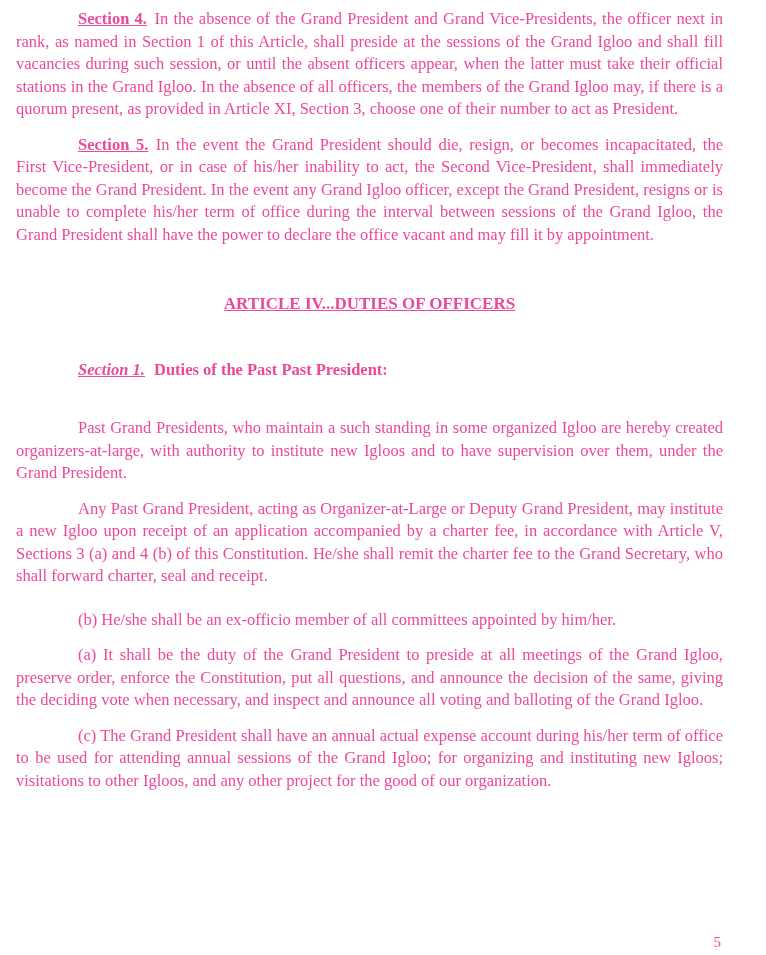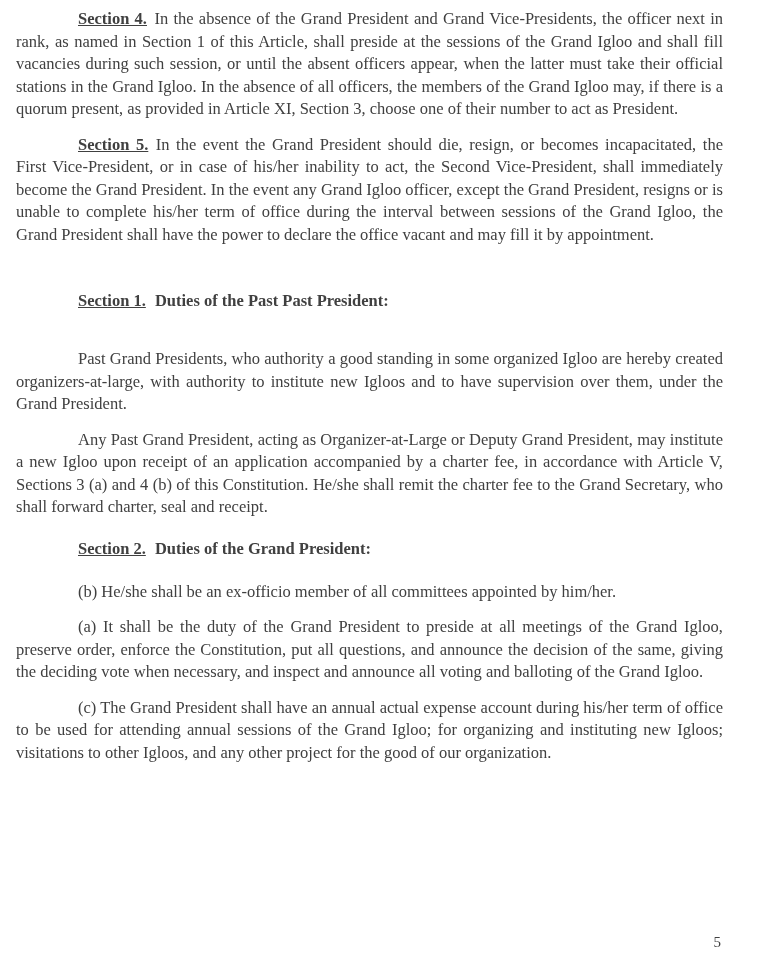--- a/index.html
+++ b/index.html
@@ -7,21 +7,21 @@
     padding: 0;
     background: #ffffff;
   }
   .page {
     position: relative;
     width: 766px;
     height: 955px;
     box-sizing: border-box;
     padding: 8px 43px 0 16px;
     background: #ffffff;
-    color: #404040;
+    color: #ec4899;
     font-family: "Liberation Serif", "DejaVu Serif", serif;
     font-size: 16.5px;
     line-height: 22.5px;
     overflow: hidden;
   }
   .para {
     margin: 0 0 13px 0;
     text-align: justify;
     text-indent: 62px;
   }
@@ -43,20 +43,21 @@
   .section-heading {
     margin: 44px 0 0 62px;
     font-size: 16.5px;
     font-weight: bold;
     line-height: 22px;
     text-align: left;
   }
   .section-heading .label {
     text-decoration: underline;
     margin-right: 0.55em;
+    font-style: italic;
   }
   .mt-36 { margin-top: 36px; }
   .mt-19 { margin-top: 19px; }
   .mt-10 { margin-top: 10px; }
   .mt-21 { margin-top: 21px; }
   .page-number {
     position: absolute;
     right: 45px;
     bottom: 5px;
     font-size: 15px;
@@ -69,32 +70,32 @@
 <div class="page">
 
   <p class="para">
     <span class="label">Section 4.</span><span>In the absence of the Grand President and Grand Vice-Presidents, the officer next in rank, as named in Section 1 of this Article, shall preside at the sessions of the Grand Igloo and shall fill vacancies during such session, or until the absent officers appear, when the latter must take their official stations in the Grand Igloo. In the absence of all officers, the members of the Grand Igloo may, if there is a quorum present, as provided in Article XI, Section 3, choose one of their number to act as President.</span>
   </p>
 
   <p class="para">
     <span class="label">Section 5.</span><span>In the event the Grand President should die, resign, or becomes incapacitated, the First Vice-President, or in case of his/her inability to act, the Second Vice-President, shall immediately become the Grand President. In the event any Grand Igloo officer, except the Grand President, resigns or is unable to complete his/her term of office during the interval between sessions of the Grand Igloo, the Grand President shall have the power to declare the office vacant and may fill it by appointment.</span>
   </p>
 
+  <h1 class="article-heading">
+    <span class="heading-text">ARTICLE IV...DUTIES OF OFFICERS</span>
+  </h1>
 
   <h2 class="section-heading">
     <span class="label">Section 1.</span><span>Duties of the Past Past President:</span>
   </h2>
 
-  <p class="para mt-36">Past Grand Presidents, who authority a good standing in some organized Igloo are hereby created organizers-at-large, with authority to institute new Igloos and to have supervision over them, under the Grand President.</p>
+  <p class="para mt-36">Past Grand Presidents, who maintain a such standing in some organized Igloo are hereby created organizers-at-large, with authority to institute new Igloos and to have supervision over them, under the Grand President.</p>
 
   <p class="para">Any Past Grand President, acting as Organizer-at-Large or Deputy Grand President, may institute a new Igloo upon receipt of an application accompanied by a charter fee, in accordance with Article V, Sections 3 (a) and 4 (b) of this Constitution. He/she shall remit the charter fee to the Grand Secretary, who shall forward charter, seal and receipt.</p>
 
-  <h2 class="section-heading mt-19">
-    <span class="label">Section 2.</span><span>Duties of the Grand President:</span>
-  </h2>
 
   <p class="para mt-21">(b) He/she shall be an ex-officio member of all committees appointed by him/her.</p>
 
   <p class="para mt-10">(a) It shall be the duty of the Grand President to preside at all meetings of the Grand Igloo, preserve order, enforce the Constitution, put all questions, and announce the decision of the same, giving the deciding vote when necessary, and inspect and announce all voting and balloting of the Grand Igloo.</p>
 
   <p class="para">(c) The Grand President shall have an annual actual expense account during his/her term of office to be used for attending annual sessions of the Grand Igloo; for organizing and instituting new Igloos; visitations to other Igloos, and any other project for the good of our organization.</p>
 
   <div class="page-number">5</div>
 
 </div>

